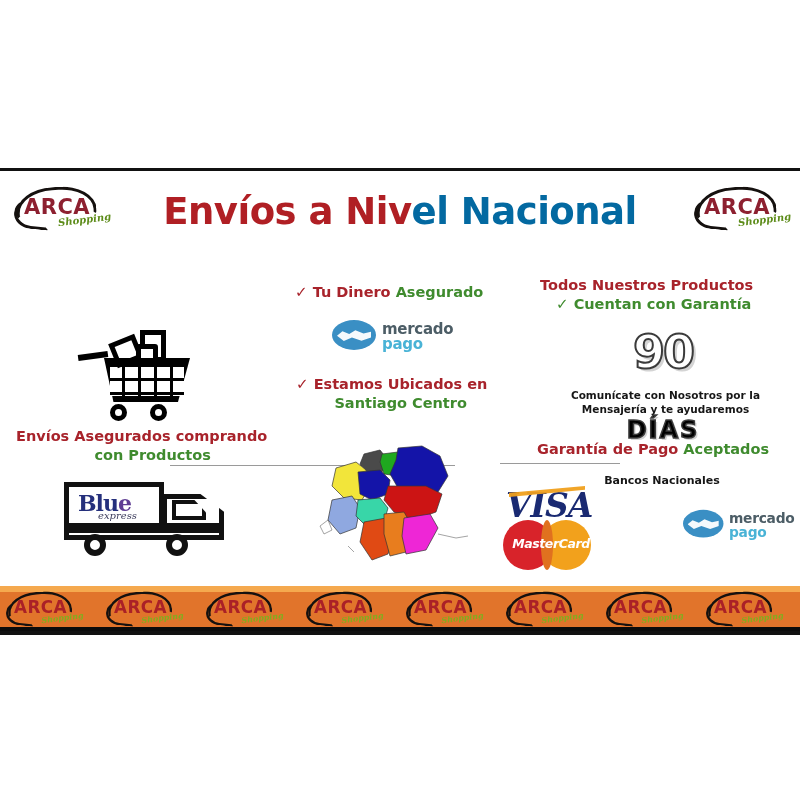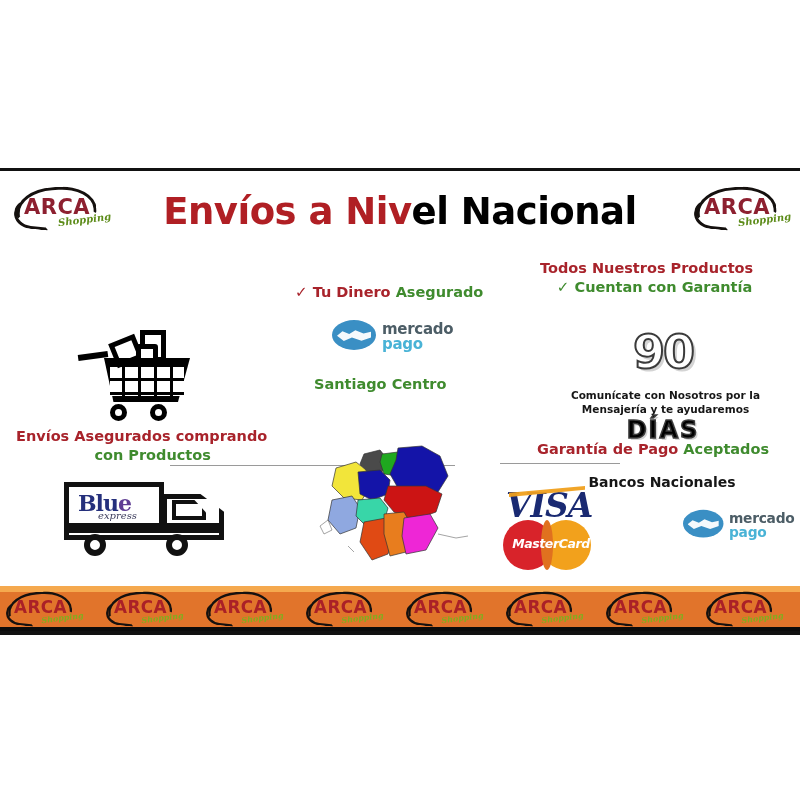--- a/index.html
+++ b/index.html
@@ -46,39 +46,39 @@
   .arca-right{left:694px;top:186px;}
 
   
   .headline{
     position:absolute;left:0;top:190px;width:800px;text-align:center;
     font-family:"DejaVu Sans", sans-serif;
     font-weight:bold;font-size:37px;letter-spacing:-0.5px;
     white-space:nowrap;
   }
   .headline .a{color:#b01f24;}
-  .headline .b{color:#000000;}
+  .headline .b{color:#0369a1;}
 
   
   .claim{position:absolute;white-space:nowrap;}
   .claim .l1,.claim .l2{
     font-family:"DejaVu Sans", sans-serif;
     font-weight:bold;font-size:14.5px;line-height:19px;
   }
   .red{color:#a8232b;}
   .grn{color:#3f8b2e;}
   .chk{color:#3f8b2e;font-size:15px;font-weight:bold;}
   .chk.r{color:#a8232b;}
 
   .c-cart{left:18px;top:268px;}
   .c-cart .l2{padding-left:4px;}
   .c-money{left:295px;top:283px;}
   .c-loc{left:296px;top:375px;}
   .c-loc .l2{text-align:center;padding-left:18px;}
-  .c-guar{left:540px;top:259px;text-align:center;}
+  .c-guar{left:540px;top:276px;}
   .c-guar .l2{padding-left:16px;}
   .c-blue{left:16px;top:427px;}
   .c-blue .l2{text-align:center;padding-left:22px;}
   .c-pay{left:537px;top:440px;}
 
   .hairline{position:absolute;height:1px;background:#9a9a9a;}
   .hl-left{left:170px;top:465px;width:285px;}
   .hl-right{left:500px;top:463px;width:120px;}
 
   
@@ -269,20 +269,24 @@
     </div>
   </div>
 
   <div class="mp mp-center">
     <div class="oval"></div>
     <div class="t1">mercado</div>
     <div class="t2">pago</div>
   </div>
 
   <div class="claim c-loc">
+    <div class="l1">
+      <span class="chk r">✓</span>
+      <span class="red">Estamos Ubicados en</span>
+    </div>
     <div class="l2 grn">Santiago Centro</div>
   </div>
 
   <div class="claim c-guar">
     <div class="l1 red">Todos Nuestros Productos</div>
     <div class="l2"><span class="chk">✓</span>
       <span class="grn">Cuentan con Garantía</span></div>
   </div>
 
   <div class="dias">
@@ -333,21 +337,21 @@
       </g>
     </svg>
   </div>
 
   <div class="claim c-pay">
     <div class="l1">
       <span class="red">Garantía de Pago </span><span class="grn">Aceptados</span>
     </div>
   </div>
   <div class="hairline hl-right"></div>
-  <div style="position:absolute;left:537px;top:474px;width:250px;text-align:center;font-family:'DejaVu Sans',sans-serif;font-weight:bold;font-size:14px;color:#161616;">Bancos Nacionales</div>
+  <div style="position:absolute;left:537px;top:474px;width:250px;text-align:center;font-family:'DejaVu Sans',sans-serif;font-weight:bold;font-size:11px;color:#161616;">Bancos Nacionales</div>
 
   <div class="visa">VISA</div>
 
   <div class="mc">
     <div class="cl red"></div>
     <div class="cl orn"></div>
     <div class="ov"></div>
     <div class="txt">MasterCard</div>
   </div>
 

